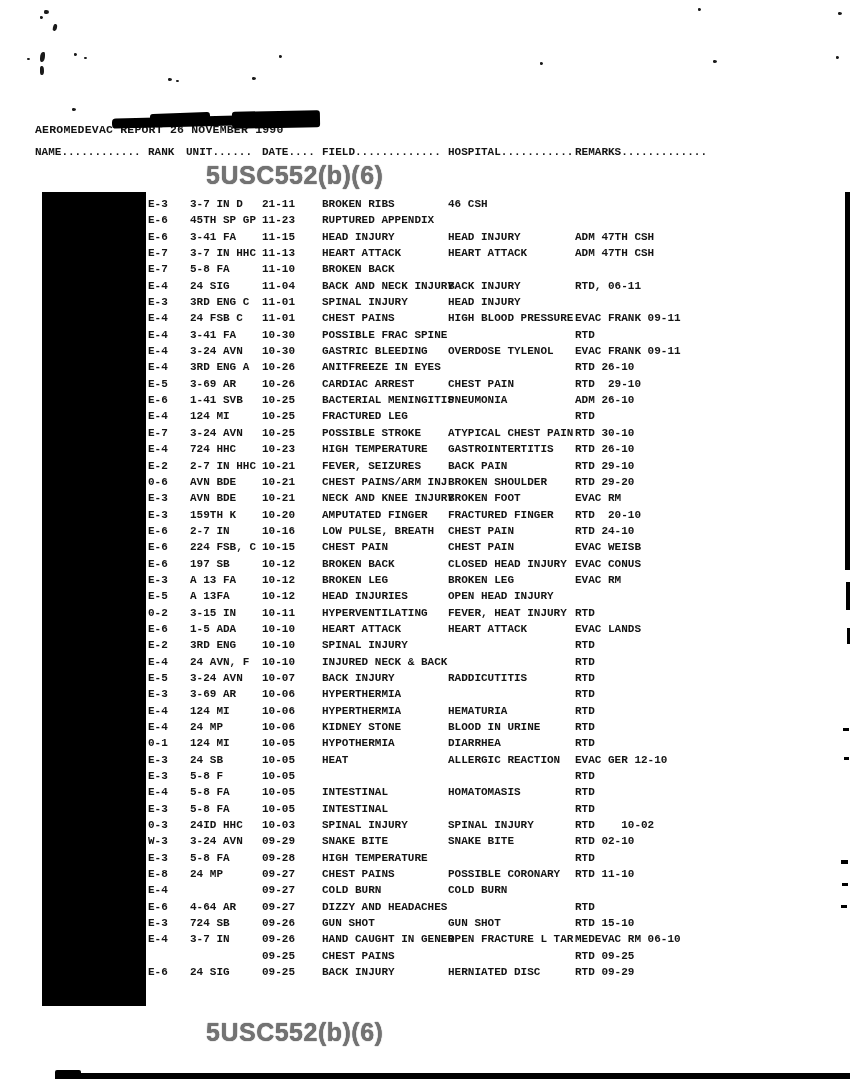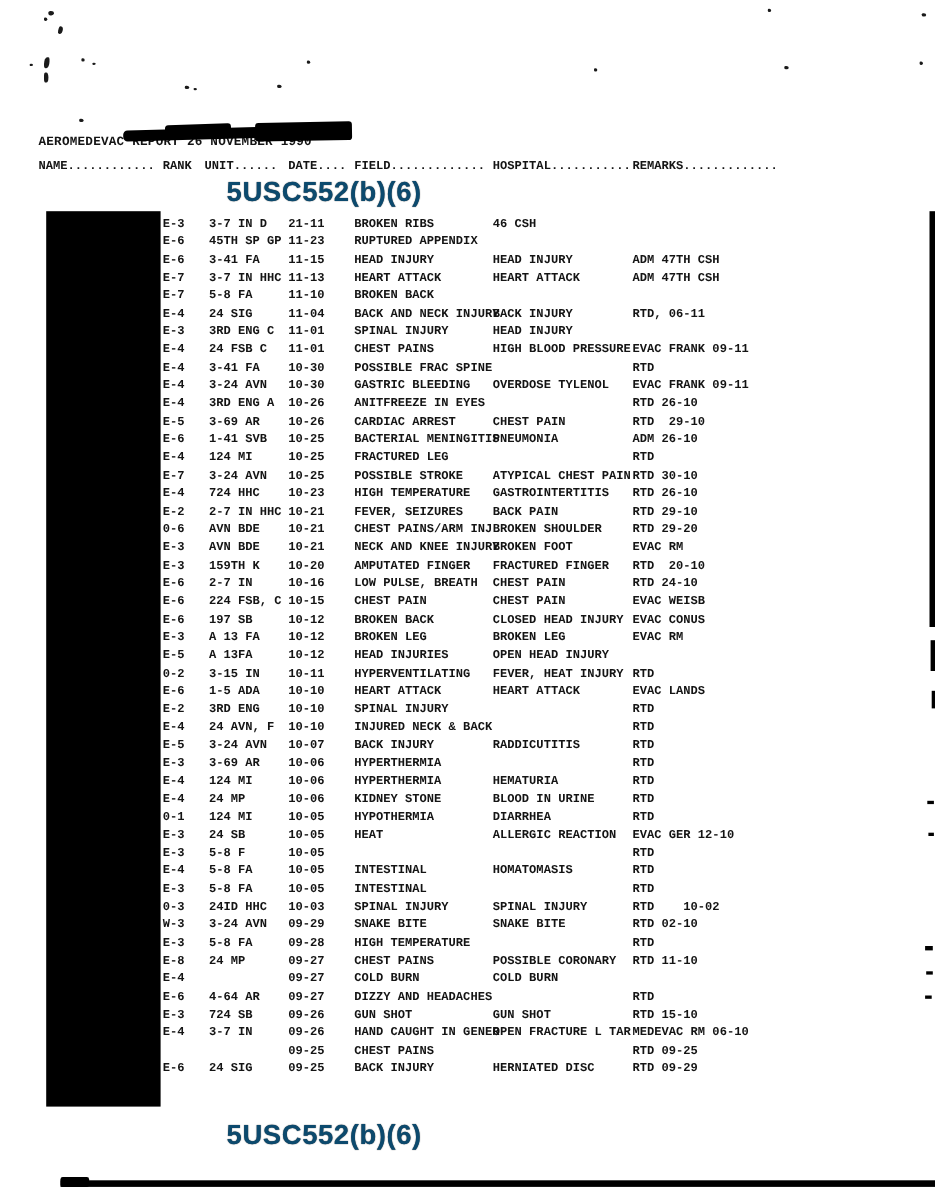--- a/index.html
+++ b/index.html
@@ -17,21 +17,21 @@
   }
   .col-headers span {
     position:absolute; top:146px; font-size:11px; font-weight:700; white-space:pre;
   }
   .h-name{left:35px} .h-rank{left:148px} .h-unit{left:186px} .h-date{left:262px}
   .h-field{left:322px} .h-hospital{left:448px} .h-remarks{left:575px}
 
   
   .redact-label {
     position:absolute; font-family:"Liberation Sans","DejaVu Sans",sans-serif;
-    font-weight:700; font-size:25px; color:#0c4a6e; letter-spacing:0.5px;
+    font-weight:700; font-size:25px; color:#737373; letter-spacing:0.5px;
     text-shadow:0 0 1px #333;
   }
   .redact-top    { left:206px; top:161px; }
   .redact-bottom { left:206px; top:1018px; }
 
   
   .name-redaction { position:absolute; left:42px; top:192px; width:104px; height:814px; background:#000; }
   .smudge { position:absolute; background:#000; }
   .smudge.s1 { left:112px; top:117px; width:128px; height:10px; border-radius:4px; transform:rotate(-1.5deg); }
   .smudge.s2 { left:232px; top:111px; width:88px;  height:17px; border-radius:3px; transform:rotate(-1deg); }

